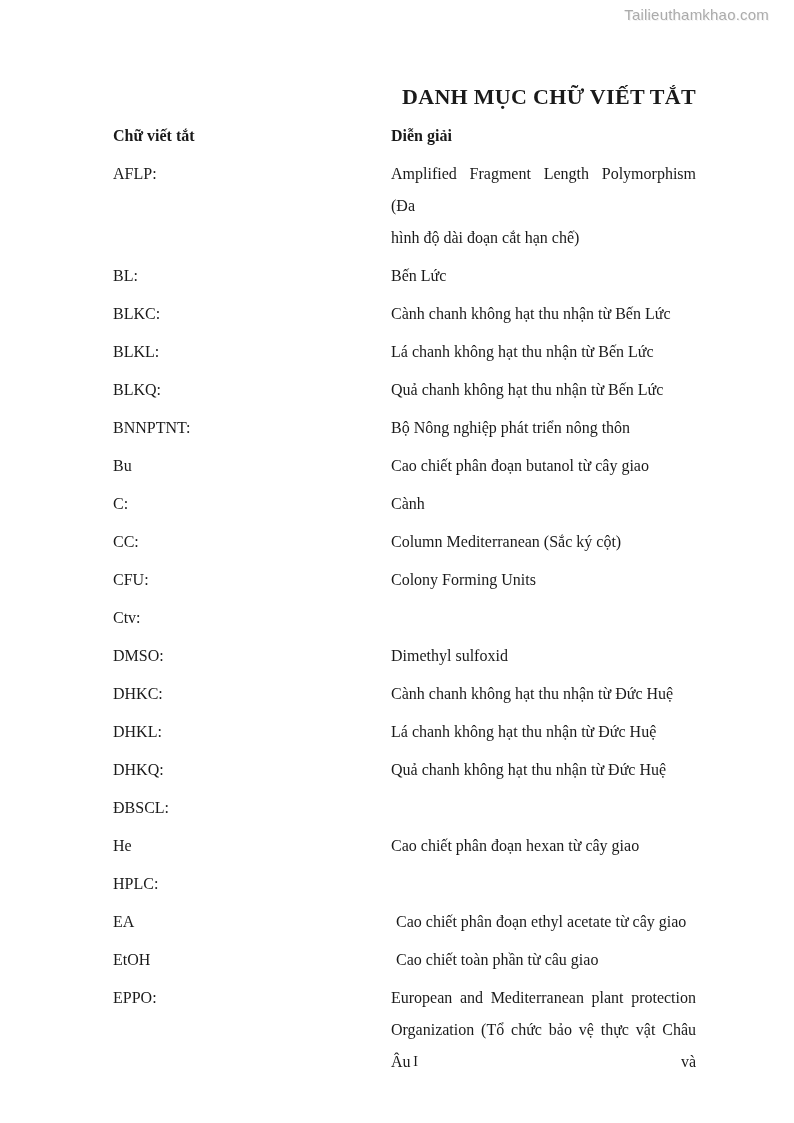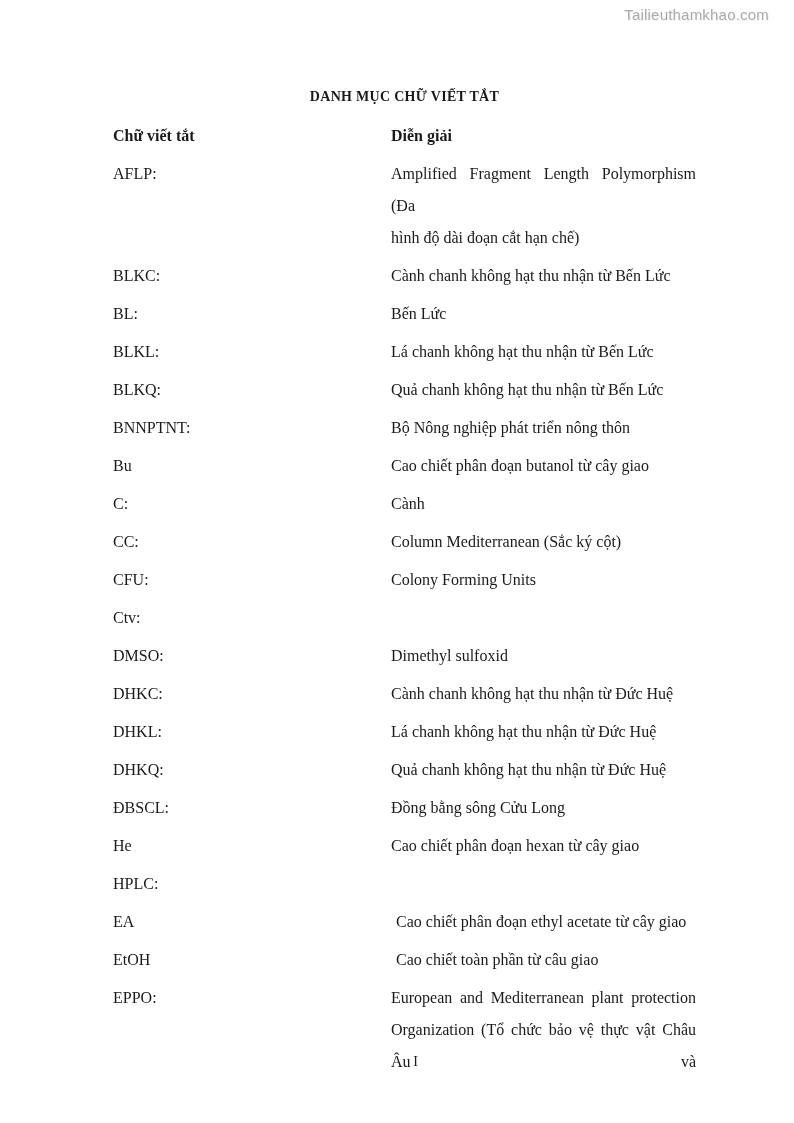--- a/index.html
+++ b/index.html
@@ -17,22 +17,22 @@
     top: 6px;
     right: 3px;
     font-family: "Liberation Sans", sans-serif;
     font-size: 15px;
     color: #ababab;
     text-shadow: 1px 1px 0 #f2f2f2;
     letter-spacing: 0.2px;
   }
   .title {
     margin: 84px 76px 0 113px;
-    text-align: center;
-    font-size: 14px;
+    text-align: right;
+    font-size: 22px;
     line-height: 26px;
     font-weight: bold;
     letter-spacing: 0.3px;
   }
   .abbr-table {
     margin: 10px 76px 0 113px; 
     font-size: 16px;
   }
   .row {
     display: flex;
@@ -78,32 +78,32 @@
     </div>
     <div id="rows">
         <div class="row">
           <div class="abbr">AFLP:</div>
           <div class="desc">
             <div class="line fill">Amplified Fragment Length Polymorphism (Đa</div>
             <div class="line">hình độ dài đoạn cắt hạn chế)</div>
           </div>
         </div>
         <div class="row">
+          <div class="abbr">BL:</div>
+          <div class="desc">
+            <div class="line">Bến Lức</div>
+          </div>
+        </div>
+        <div class="row">
           <div class="abbr">BLKC:</div>
           <div class="desc">
             <div class="line">Cành chanh không hạt thu nhận từ Bến Lức</div>
           </div>
         </div>
         <div class="row">
-          <div class="abbr">BL:</div>
-          <div class="desc">
-            <div class="line">Bến Lức</div>
-          </div>
-        </div>
-        <div class="row">
           <div class="abbr">BLKL:</div>
           <div class="desc">
             <div class="line">Lá chanh không hạt thu nhận từ Bến Lức</div>
           </div>
         </div>
         <div class="row">
           <div class="abbr">BLKQ:</div>
           <div class="desc">
             <div class="line">Quả chanh không hạt thu nhận từ Bến Lức</div>
           </div>
@@ -160,23 +160,20 @@
           </div>
         </div>
         <div class="row">
           <div class="abbr">DHKQ:</div>
           <div class="desc">
             <div class="line">Quả chanh không hạt thu nhận từ Đức Huệ</div>
           </div>
         </div>
         <div class="row">
           <div class="abbr">ĐBSCL:</div>
-          <div class="desc">
-            <div class="line">Đồng bằng sông Cửu Long</div>
-          </div>
         </div>
         <div class="row">
           <div class="abbr">He</div>
           <div class="desc">
             <div class="line">Cao chiết phân đoạn hexan từ cây giao</div>
           </div>
         </div>
         <div class="row">
           <div class="abbr">HPLC:</div>
         </div>

